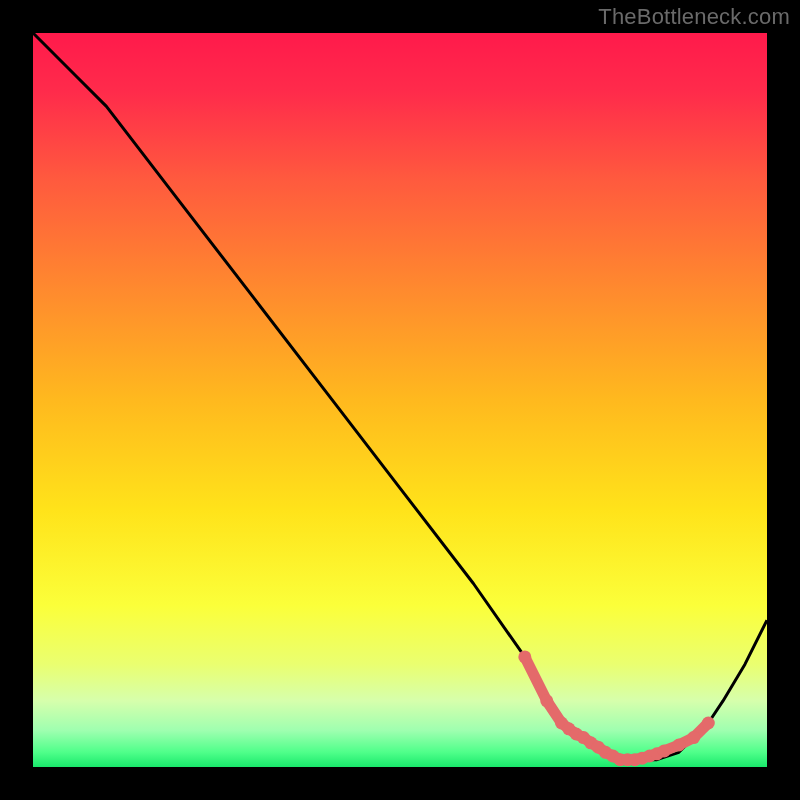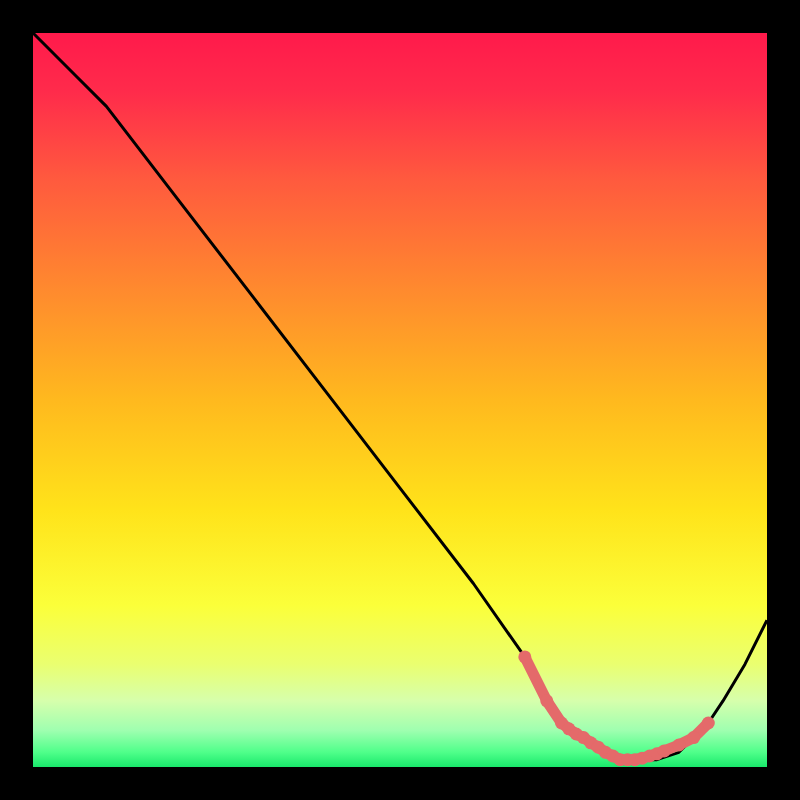--- a/index.html
+++ b/index.html
@@ -34,20 +34,21 @@
     font-weight: 500;
     letter-spacing: 0.2px;
     z-index: 3;
   }
   svg { display:block; }
 </style>
 </head>
 <body>
 
 <div class="outer">
+  <div class="watermark">TheBottleneck.com</div>
 
   <div class="plot">
     <svg viewBox="0 0 734 734" width="734" height="734">
       <defs>
         <linearGradient id="bg" x1="0" y1="0" x2="0" y2="1">
           <stop offset="0%" stop-color="#ff1a4b"></stop>
           <stop offset="8%" stop-color="#ff2b4b"></stop>
           <stop offset="20%" stop-color="#ff5a3e"></stop>
           <stop offset="35%" stop-color="#ff8a2e"></stop>
           <stop offset="50%" stop-color="#ffb91e"></stop>

